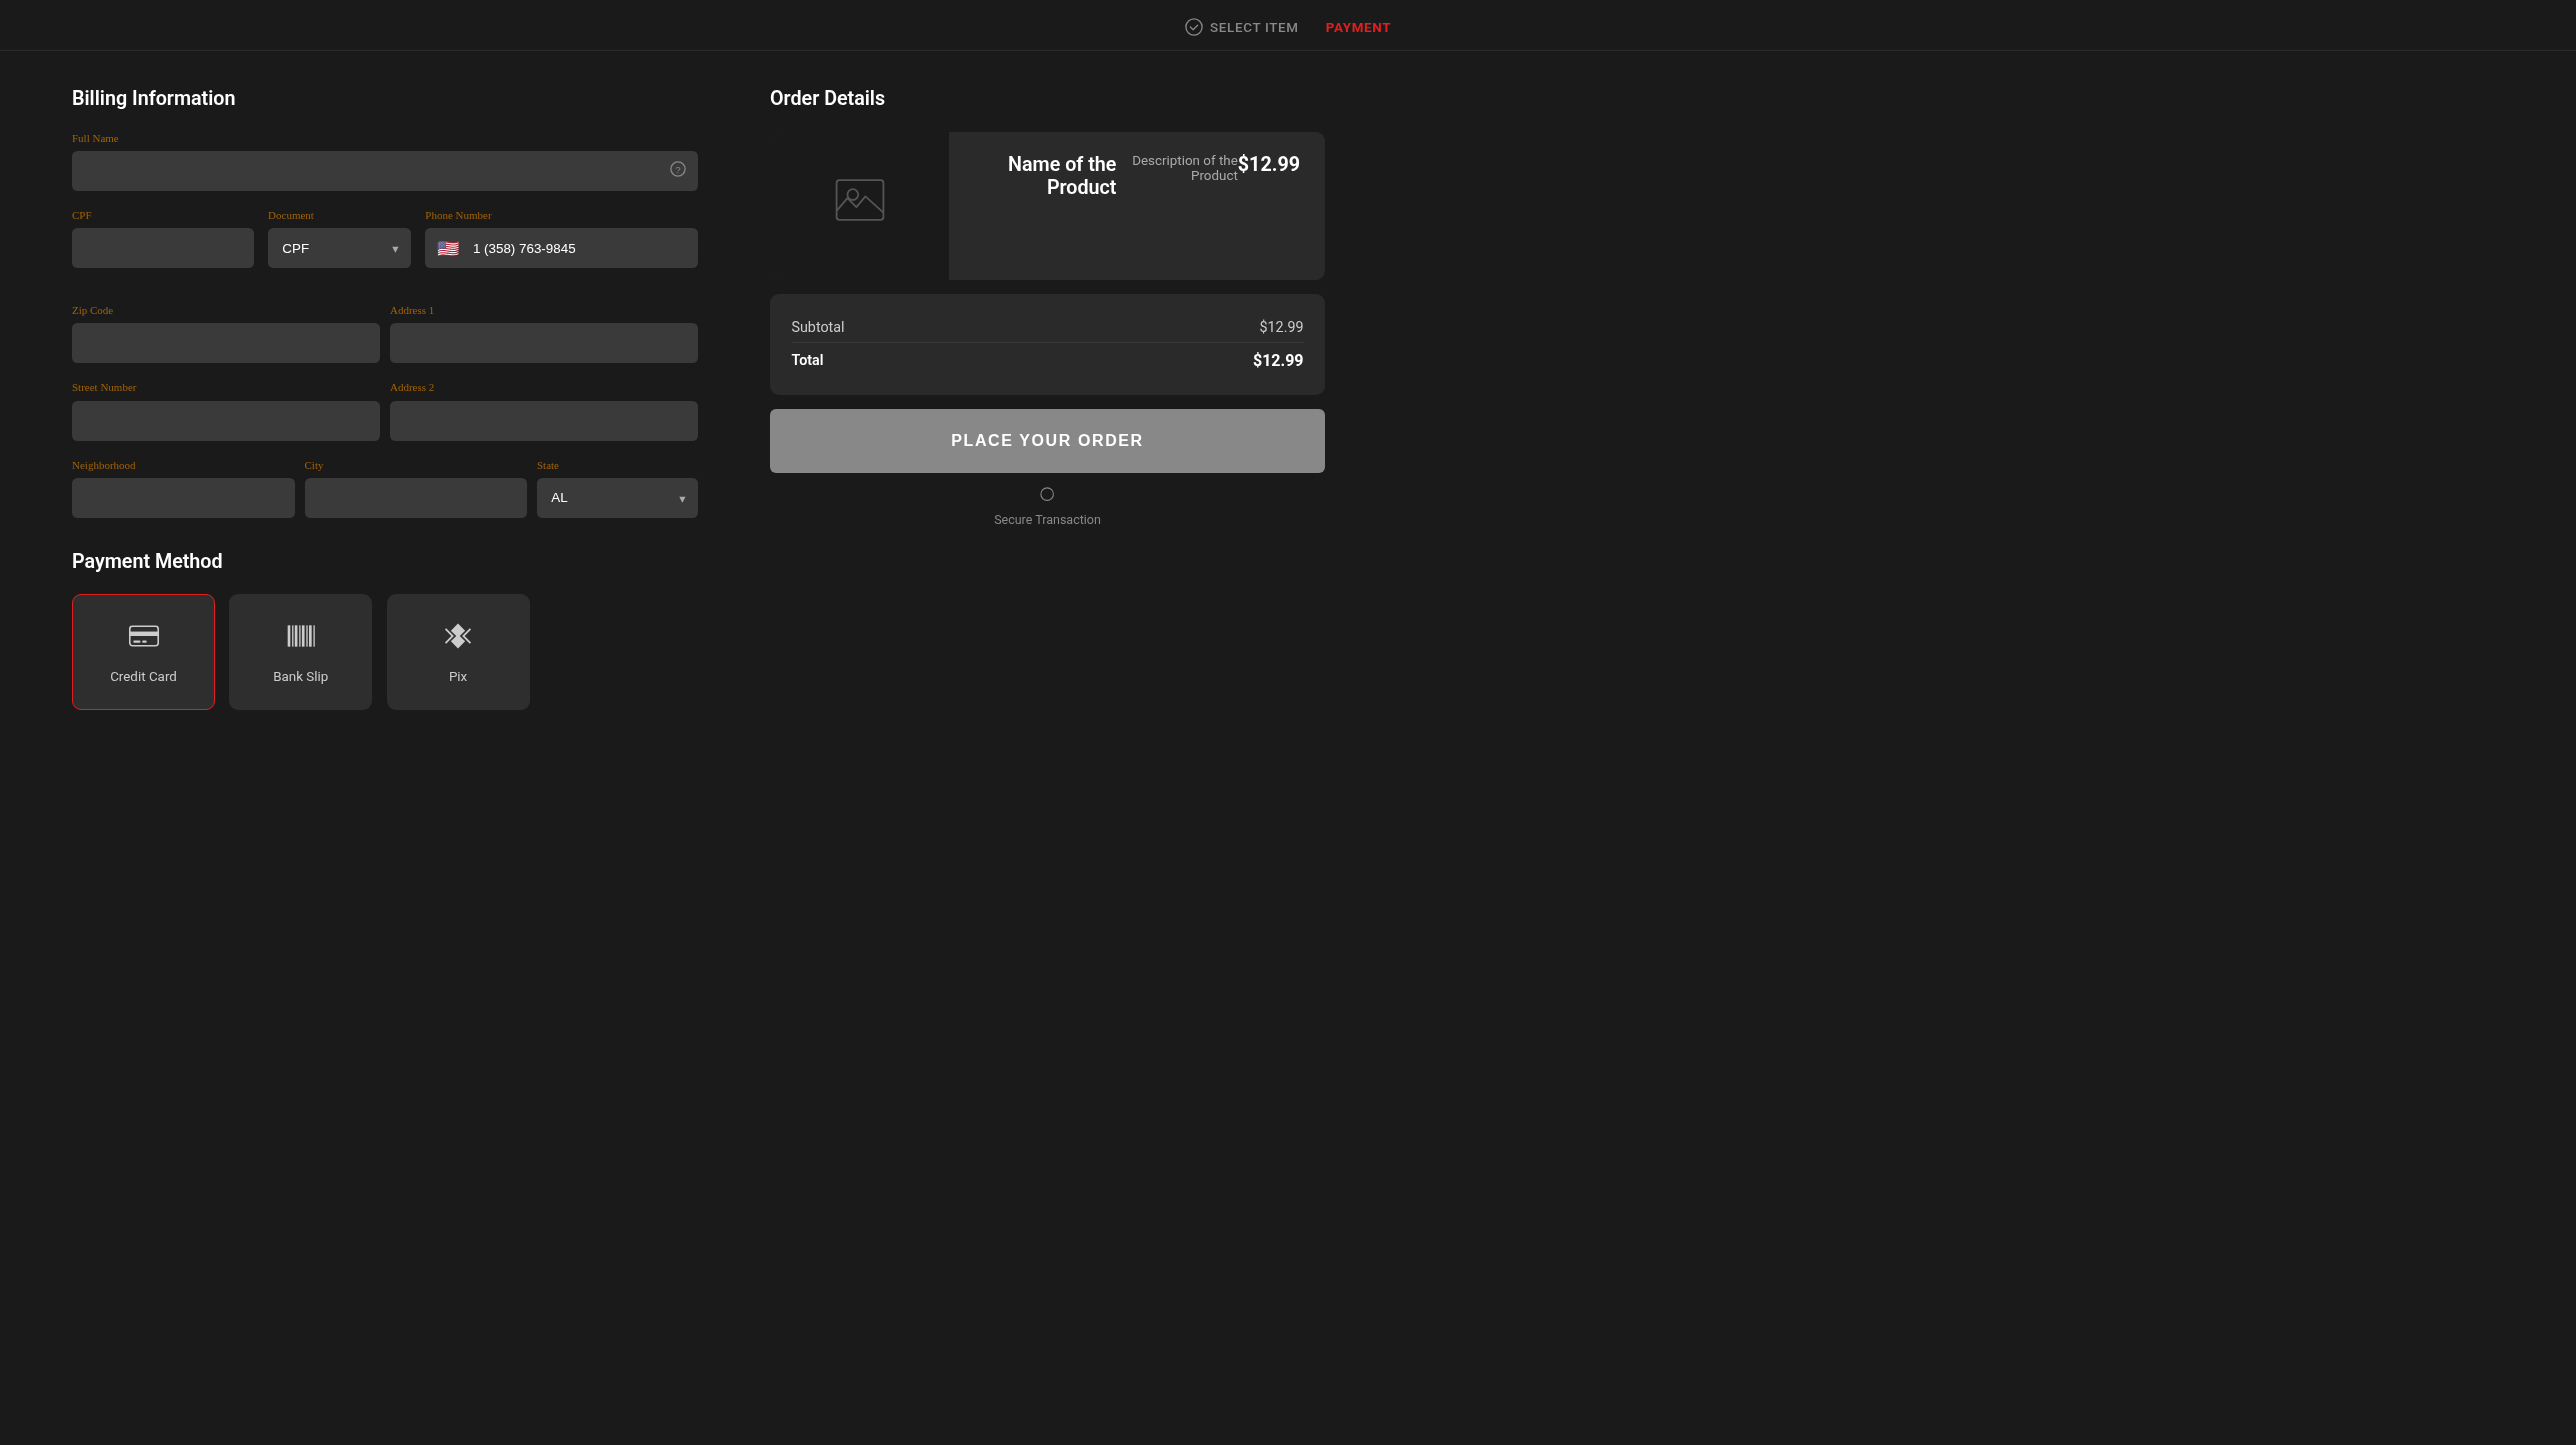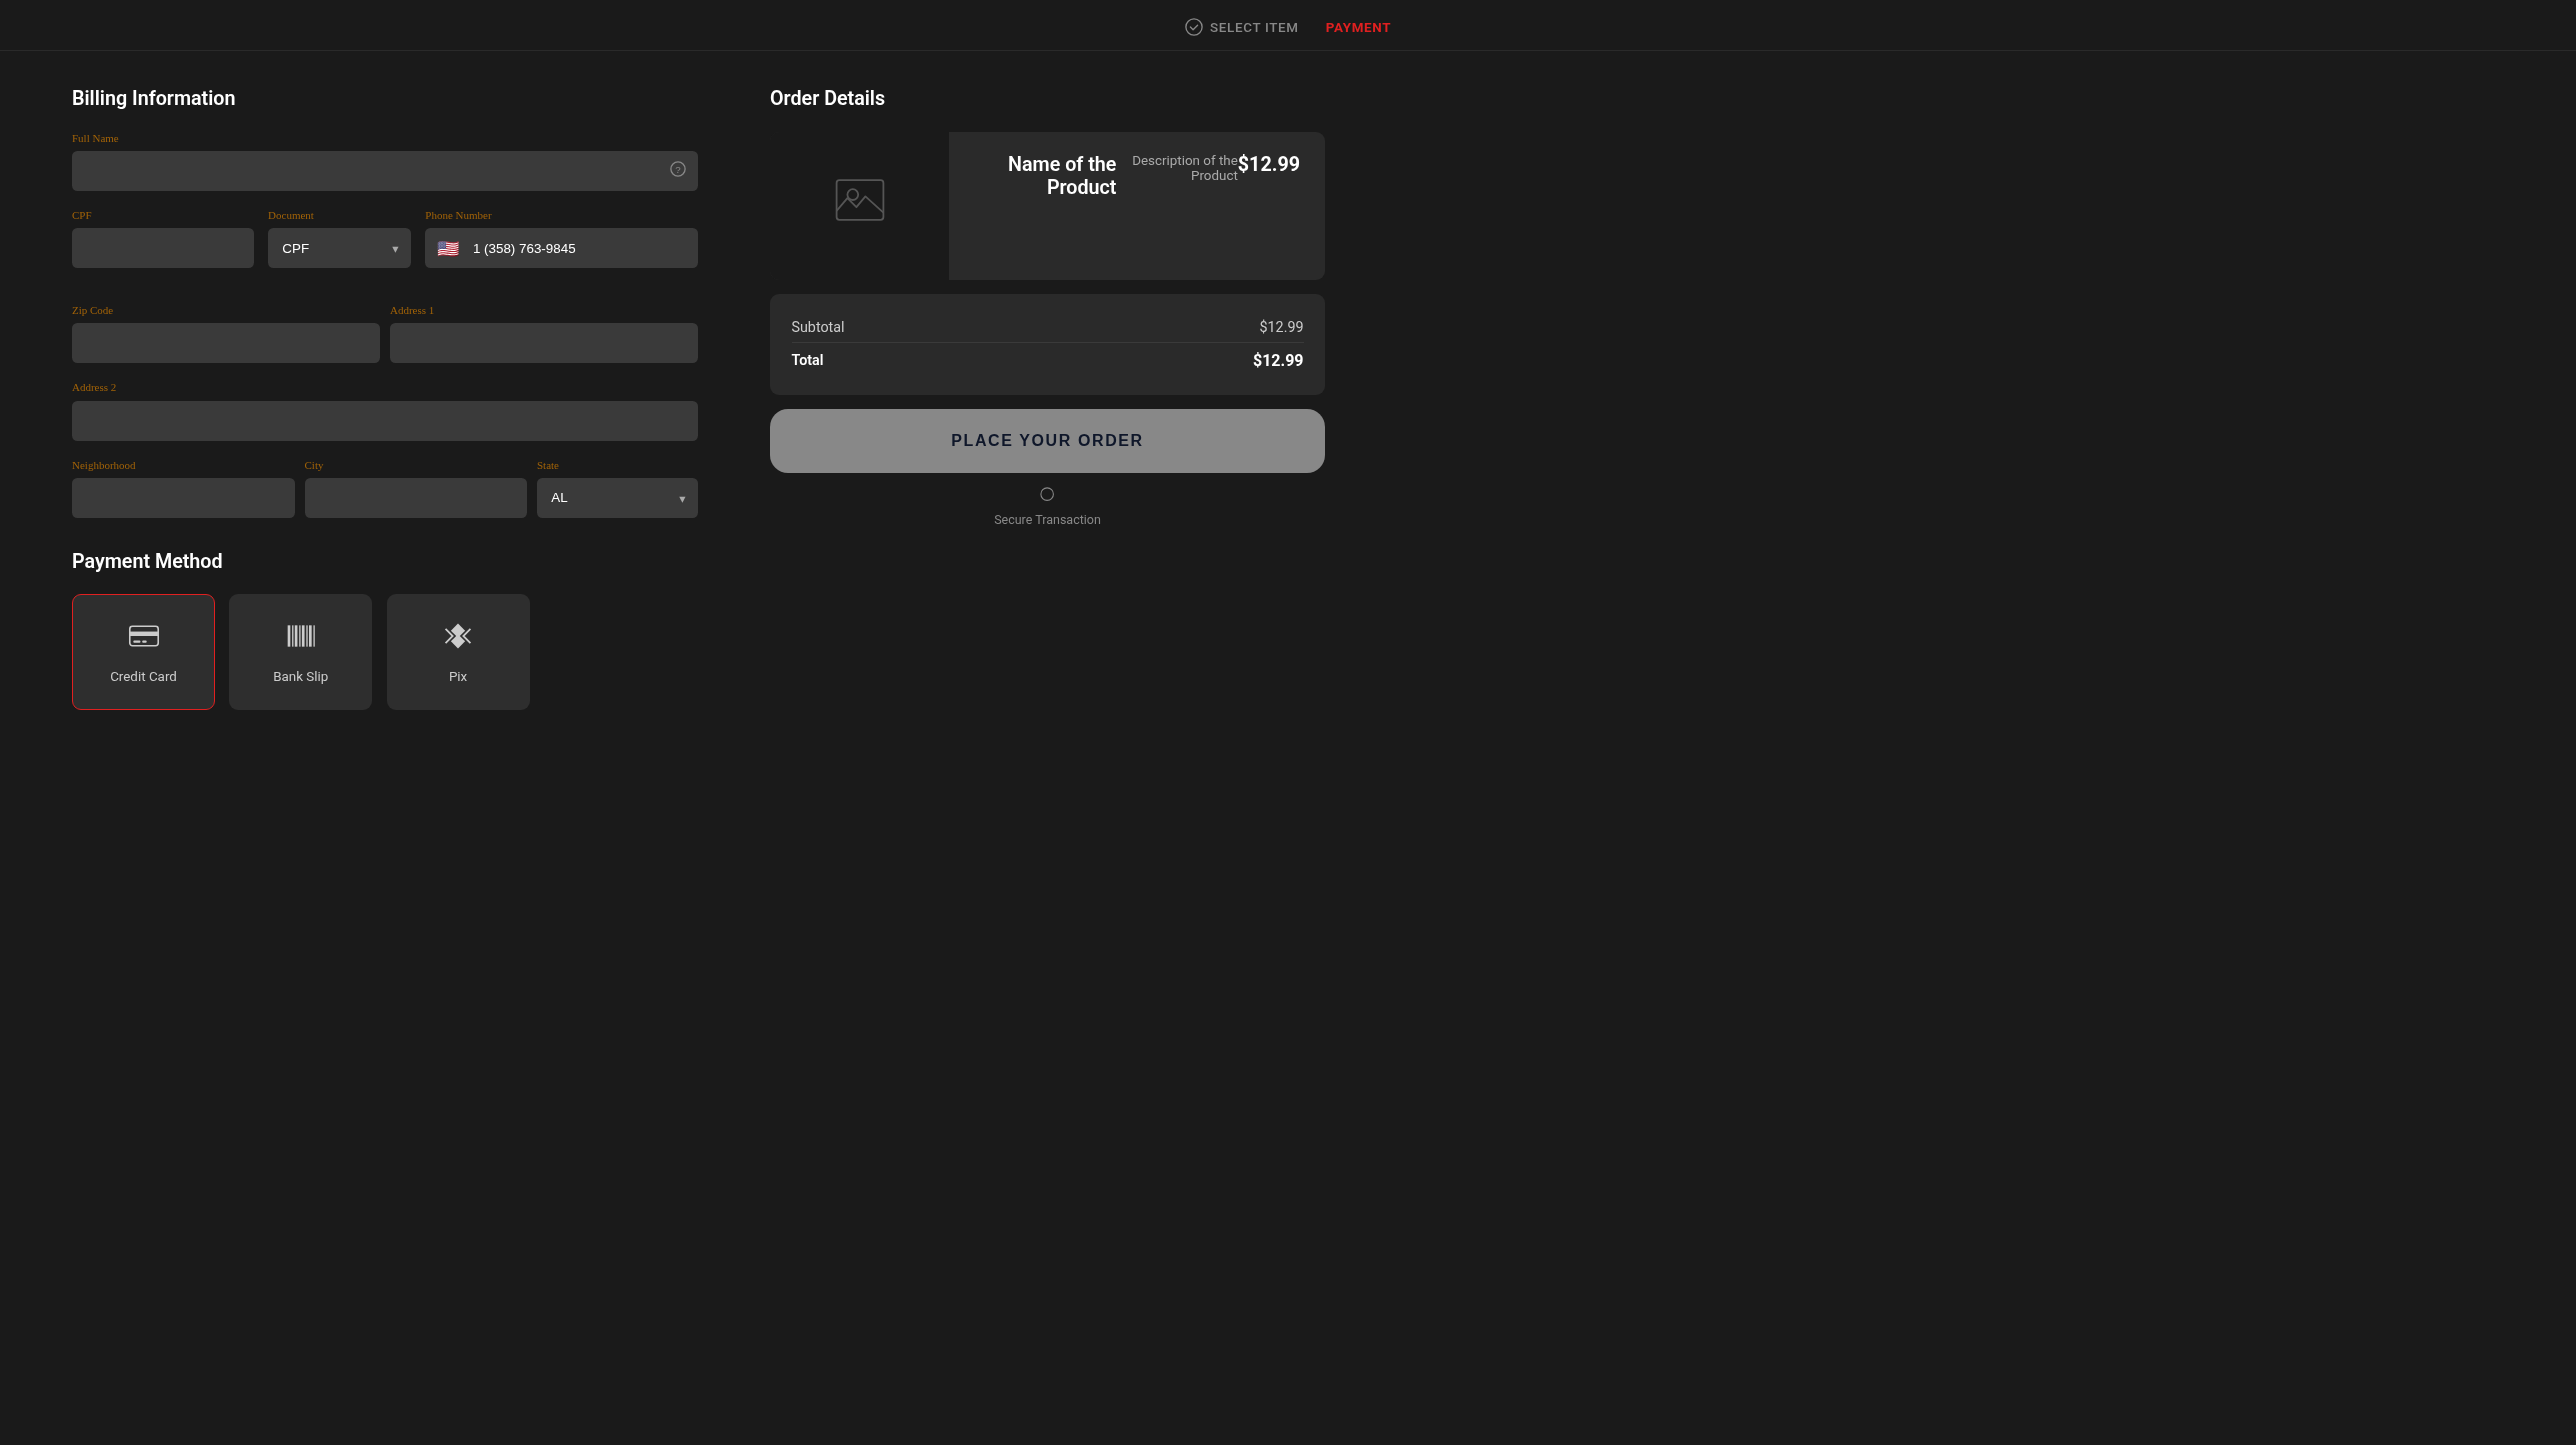--- a/index.html
+++ b/index.html
@@ -287,23 +287,23 @@
     }
     .order-total-row.total .order-total-value {
       color: #ffffff;
       font-weight: 700;
       font-size: 16px;
     }
 
     .place-order-btn {
       width: 100%;
       background-color: #888888;
-      color: #0f172a;
+      color: #ffffff;
       border: none;
-      border-radius: 18px;
+      border-radius: 6px;
       padding: 23px;
       font-size: 16px;
       font-weight: 800;
       letter-spacing: 0.1em;
       text-transform: uppercase;
       cursor: pointer;
       margin-bottom: 14.3px;
     }
 
     .secure-transaction {
@@ -392,20 +392,24 @@
         <label class="form-label">Zip Code</label>
         <input type="text" class="form-input" style="">
       </div>
       <div class="form-group">
         <label class="form-label">Address 1</label>
         <input type="text" class="form-input" style="">
       </div>
     </div>
 
     <div class="form-row">
+      <div class="form-group">
+        <label class="form-label">Street Number</label>
+        <input type="text" class="form-input" style="">
+      </div>
       <div class="form-group">
         <label class="form-label">Address 2</label>
         <input type="text" class="form-input" style="">
       </div>
     </div>
 
     <div class="form-row">
       <div class="form-group">
         <label class="form-label">Neighborhood</label>
         <input type="text" class="form-input" style="">

